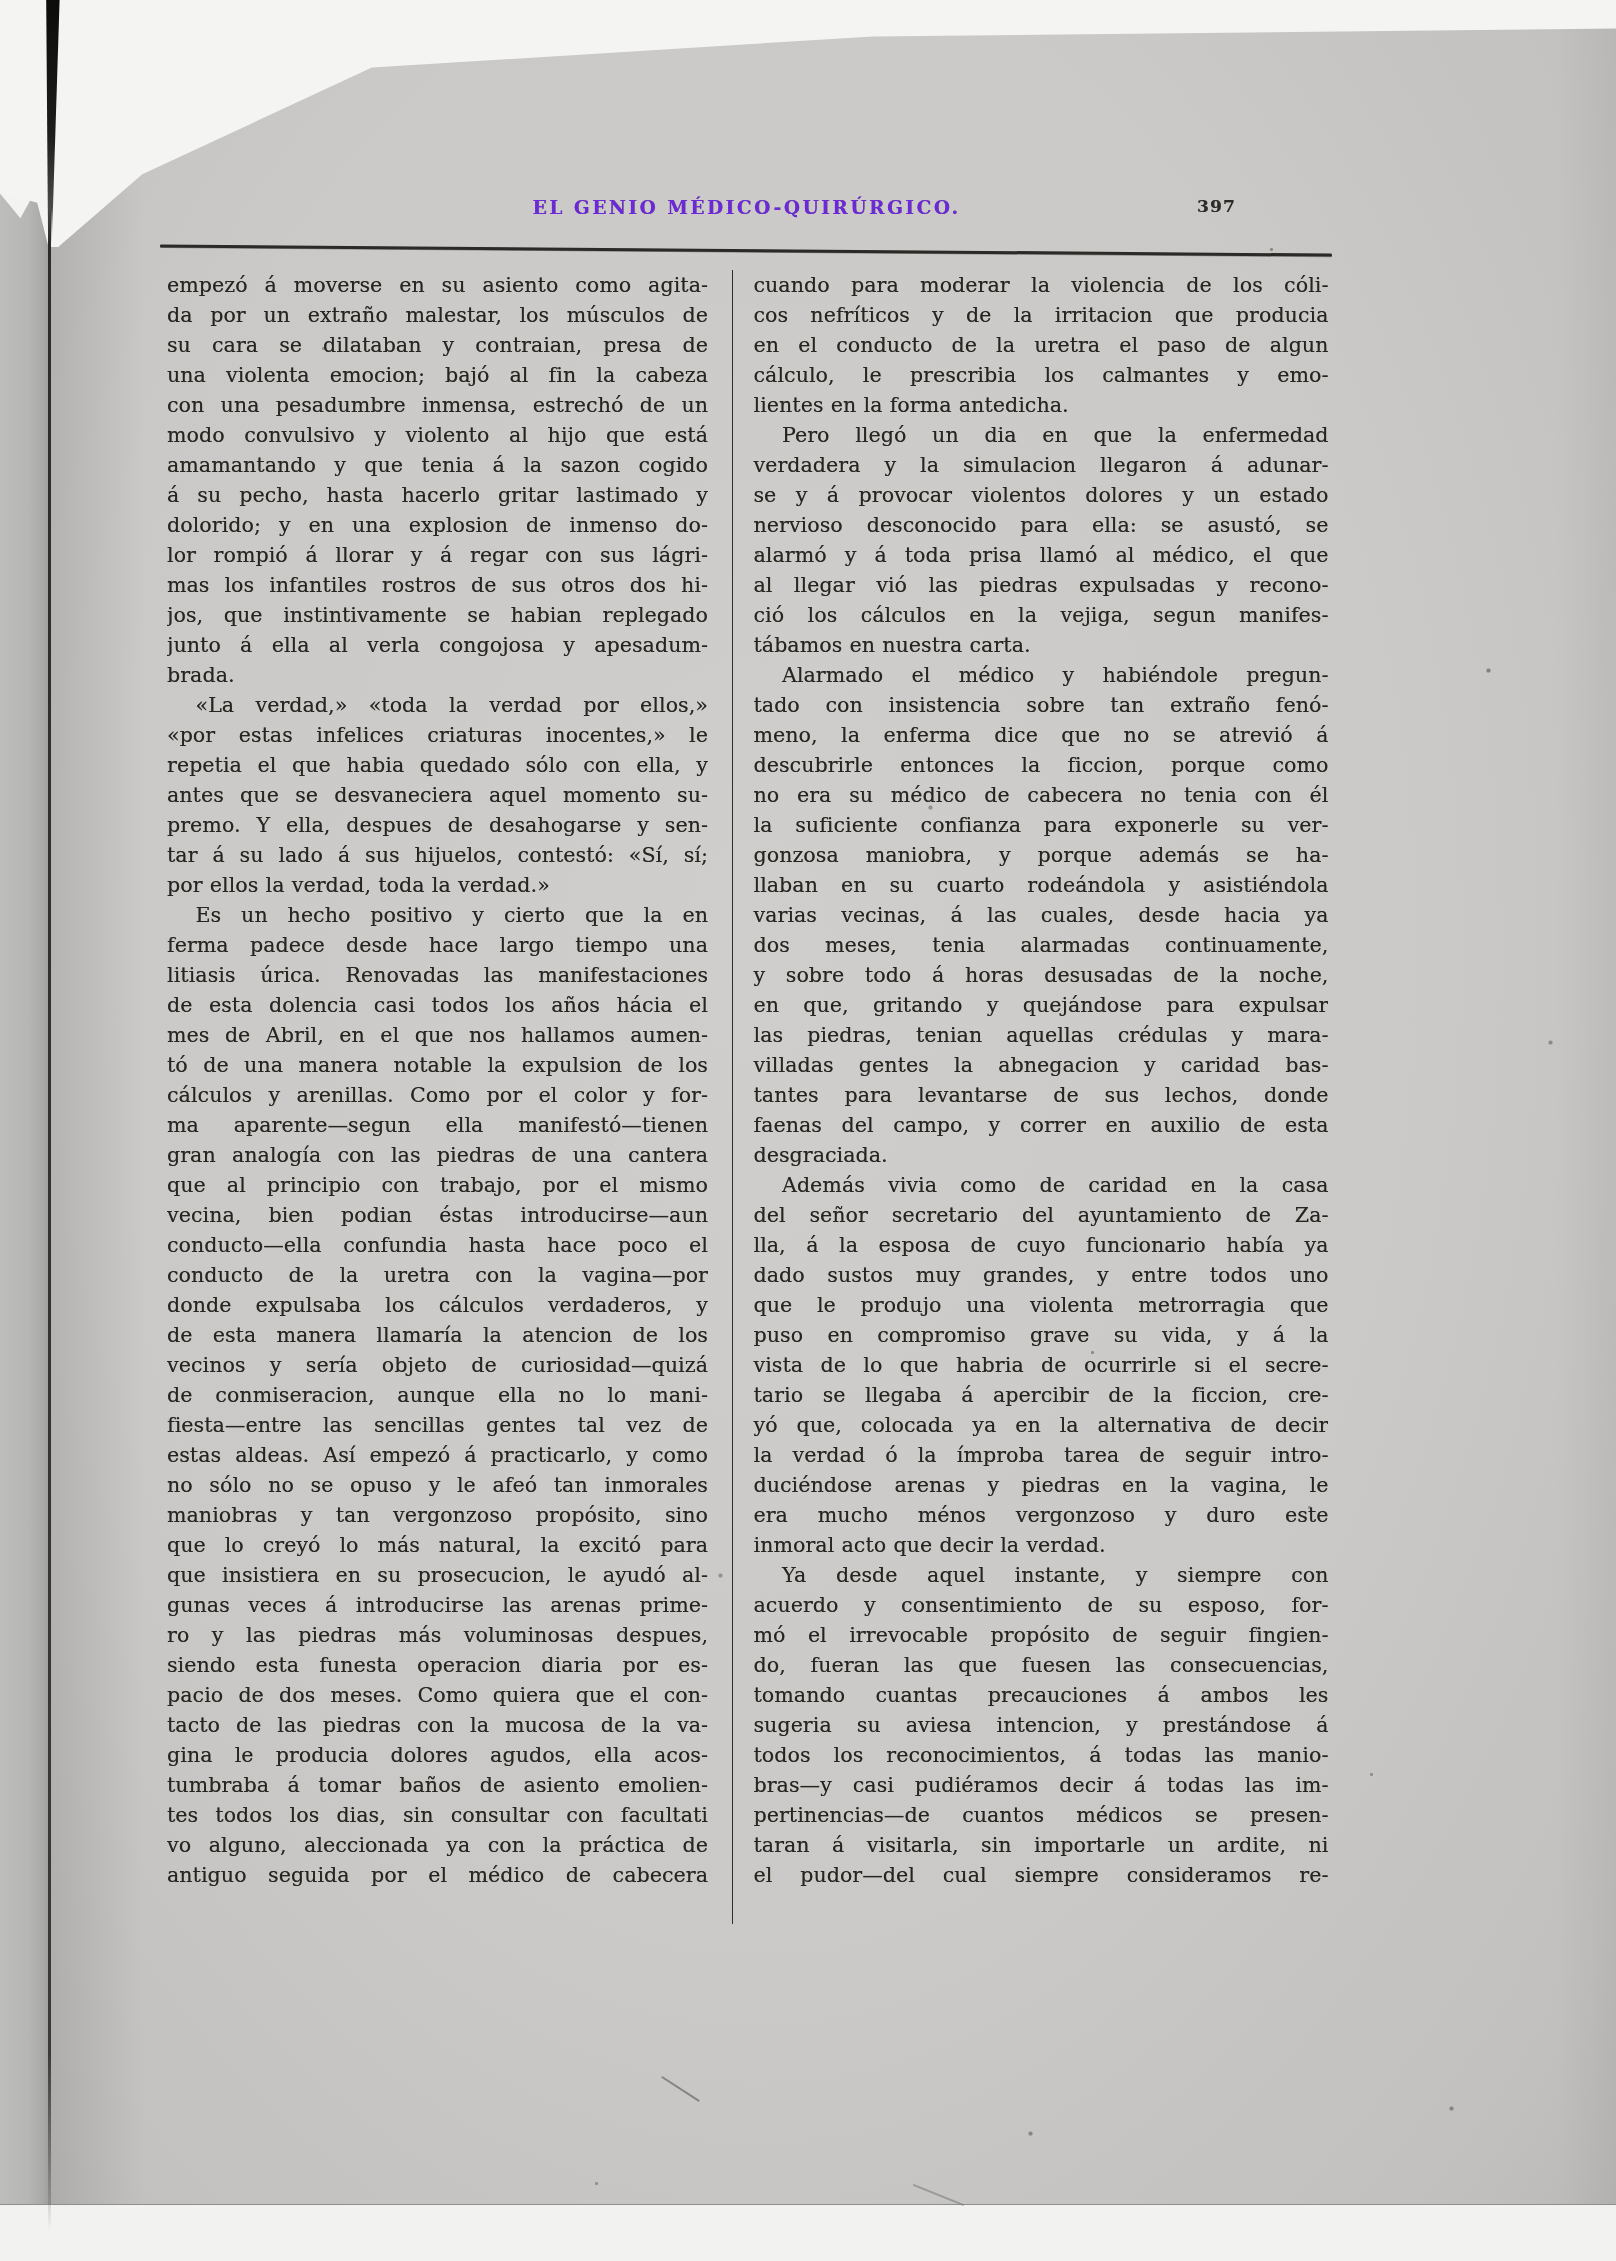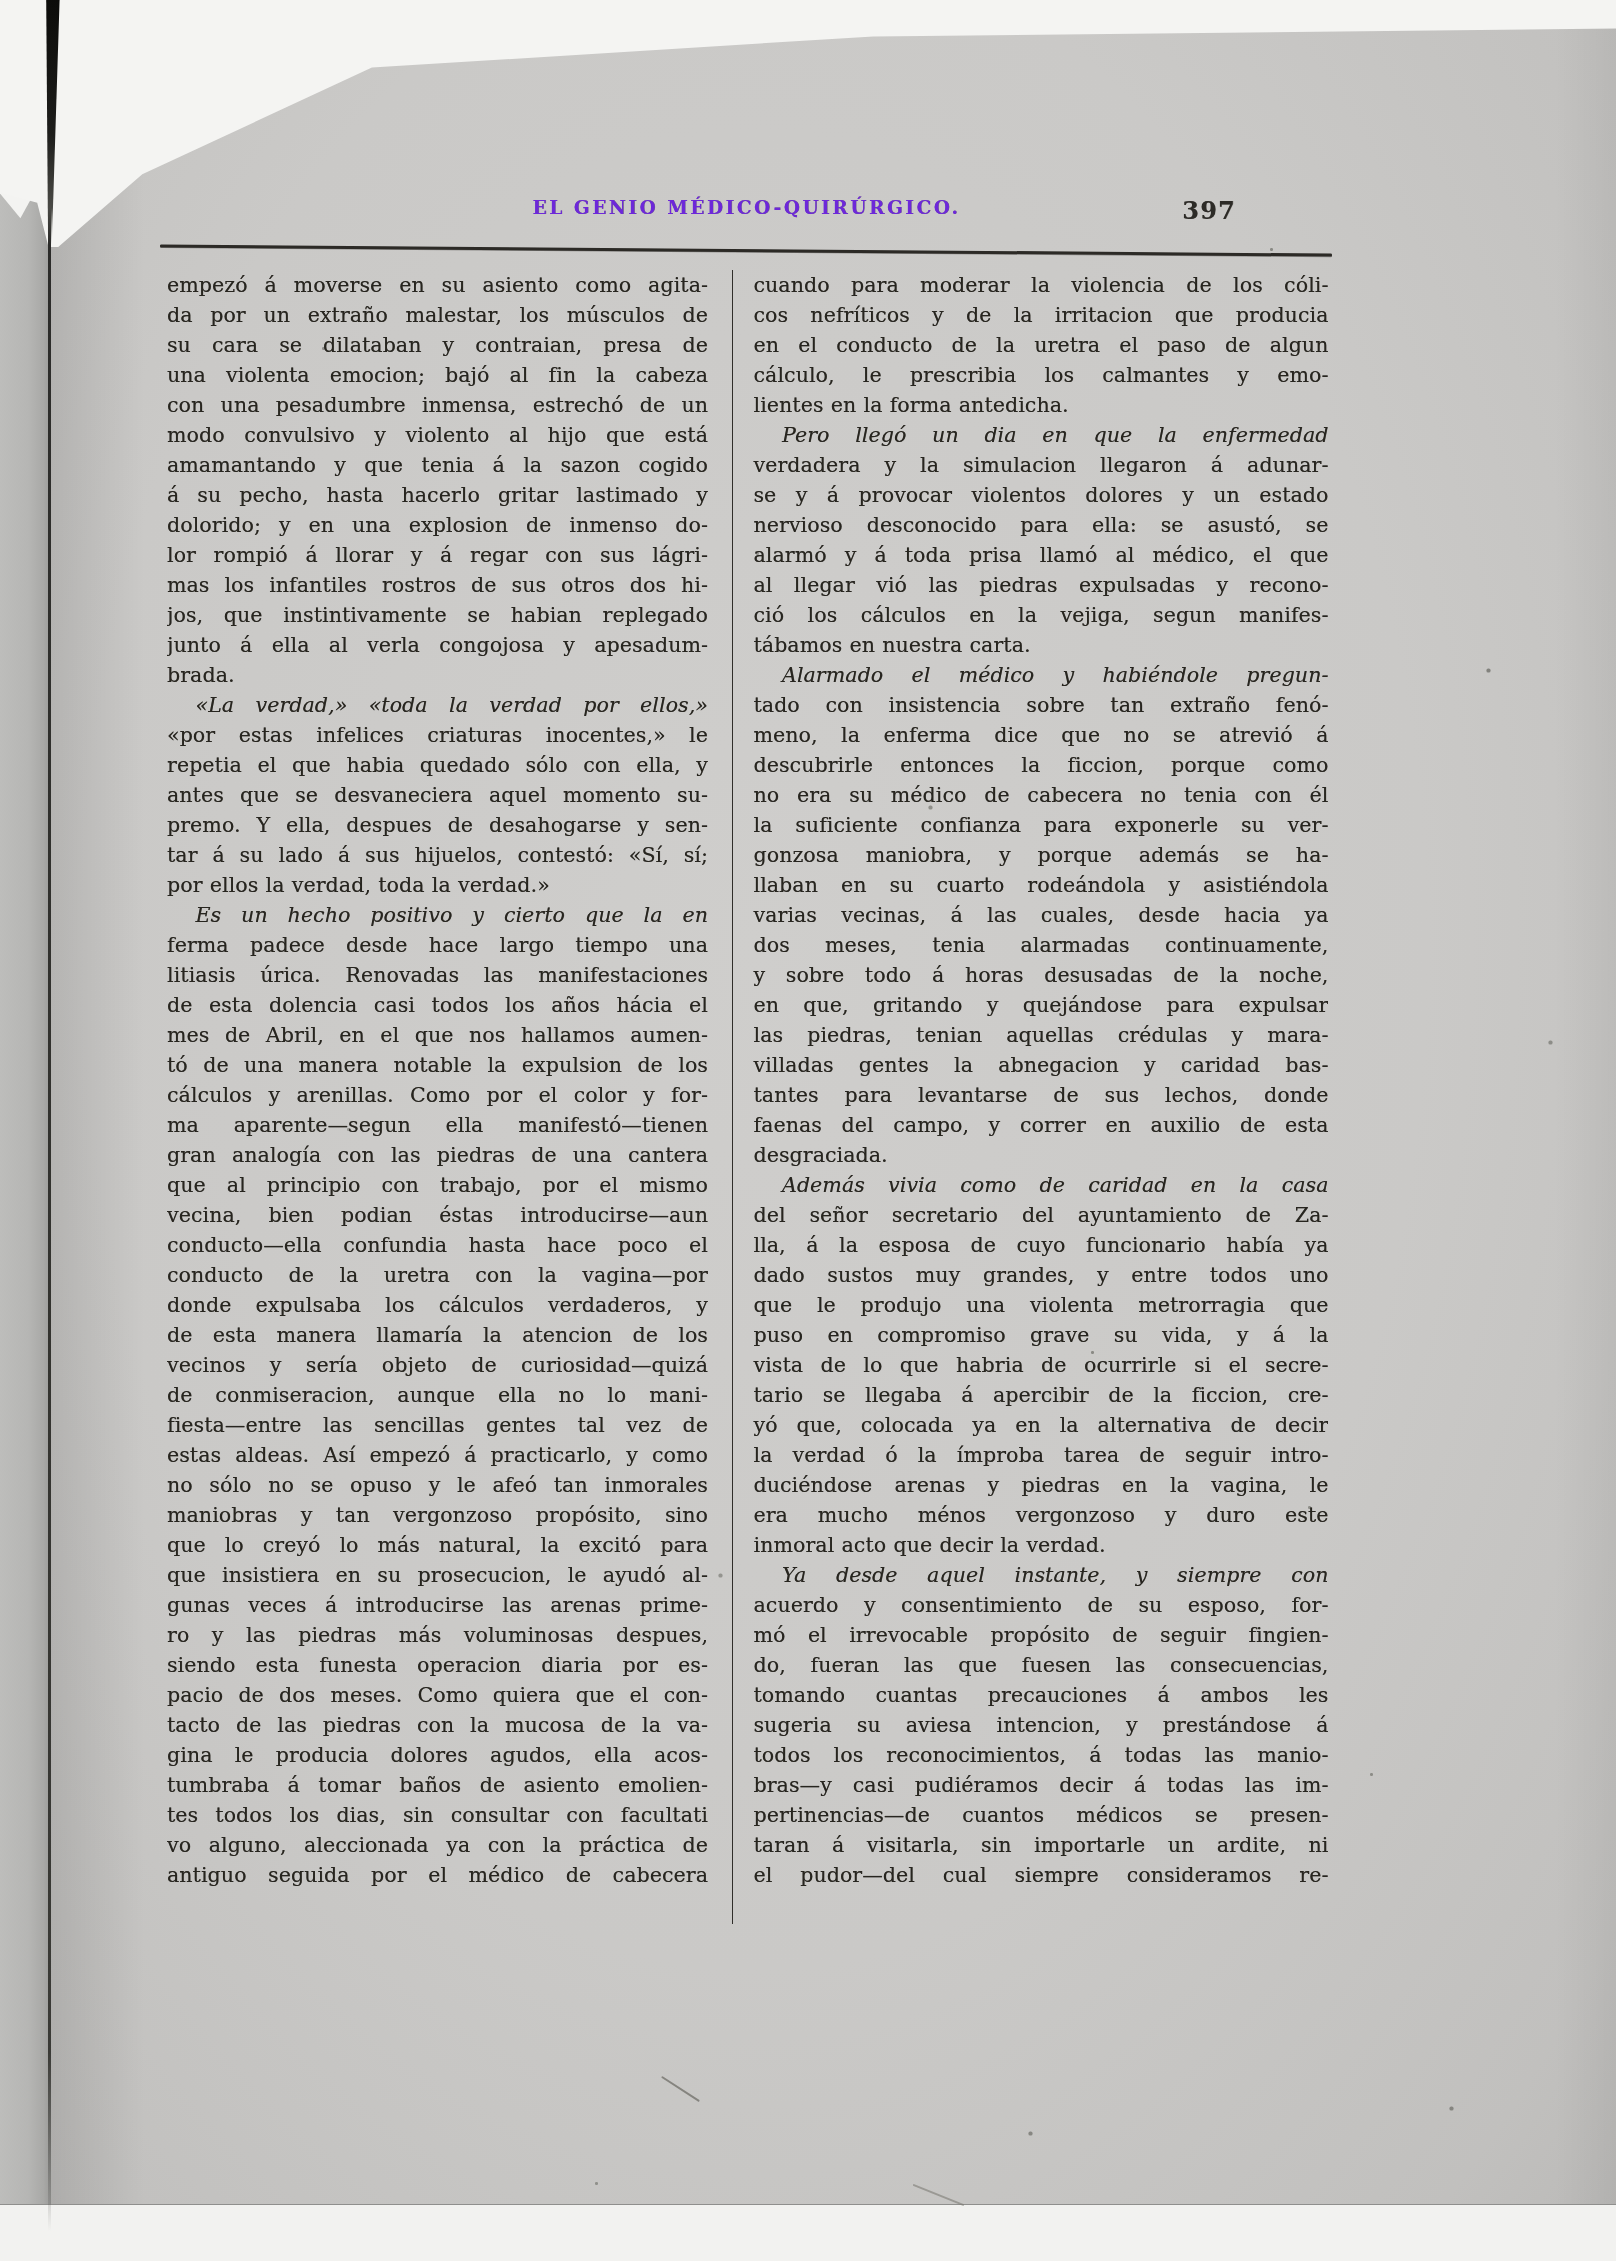--- a/index.html
+++ b/index.html
@@ -54,41 +54,41 @@
     transform:rotate(22deg);border-radius:1.2px;opacity:.6;}
   
   .header-row{position:absolute;left:164px;top:197px;width:1165px;height:30px;}
   .journal-title{
     display:block;text-align:center;
     font-size:18.6px;font-weight:bold;letter-spacing:2.5px;color:#6d28d9;
     text-shadow:0.3px 0.3px 0.5px rgba(35,33,28,0.5);
   }
   .page-number{
     position:absolute;right:93px;top:-1.2px;
-    font-size:24px;font-weight:bold;letter-spacing:1.2px;color:#2d2b27;
+    font-size:17px;font-weight:bold;letter-spacing:1.2px;color:#2d2b27;
     text-shadow:0.3px 0.3px 0.5px rgba(35,33,28,0.5);
   }
   .header-rule{
     position:absolute;left:160px;top:249px;width:1172px;height:2.5px;
     background:#2c2a26;border-radius:1.2px;transform:rotate(0.45deg);
     box-shadow:0 0.6px 0.6px rgba(40,38,34,0.4);
   }
   .columns{position:absolute;left:167px;top:270px;display:flex;}
   .col{display:block;}
   .col-left{width:541px;}
   .col-right{width:575px;margin-left:20px;}
   .col-divider{width:1.9px;height:1654px;margin-left:23.6px;background:#302e2a;}
   .line{
     font-size:20.5px;line-height:30px;max-height:30px;overflow:hidden;
     color:#27251f;letter-spacing:0.1px;word-spacing:0.6px;
     text-align:justify;text-align-last:justify;
     text-shadow:0.2px 0.2px 0.4px rgba(32,30,25,0.55);
   }
   .line.end{text-align-last:left;}
-  .line.indent{text-indent:28.5px;font-style:italic;}
+  .line.indent{text-indent:28.5px;}
 </style>
 </head>
 <body>
 
 <div class="facing-page"></div>
 <div class="facing-top-white"></div>
 <div class="page-surface"></div>
 <div class="top-edge-white"></div>
 <div class="bottom-edge-white"></div>
 <div class="gutter-line"></div>

